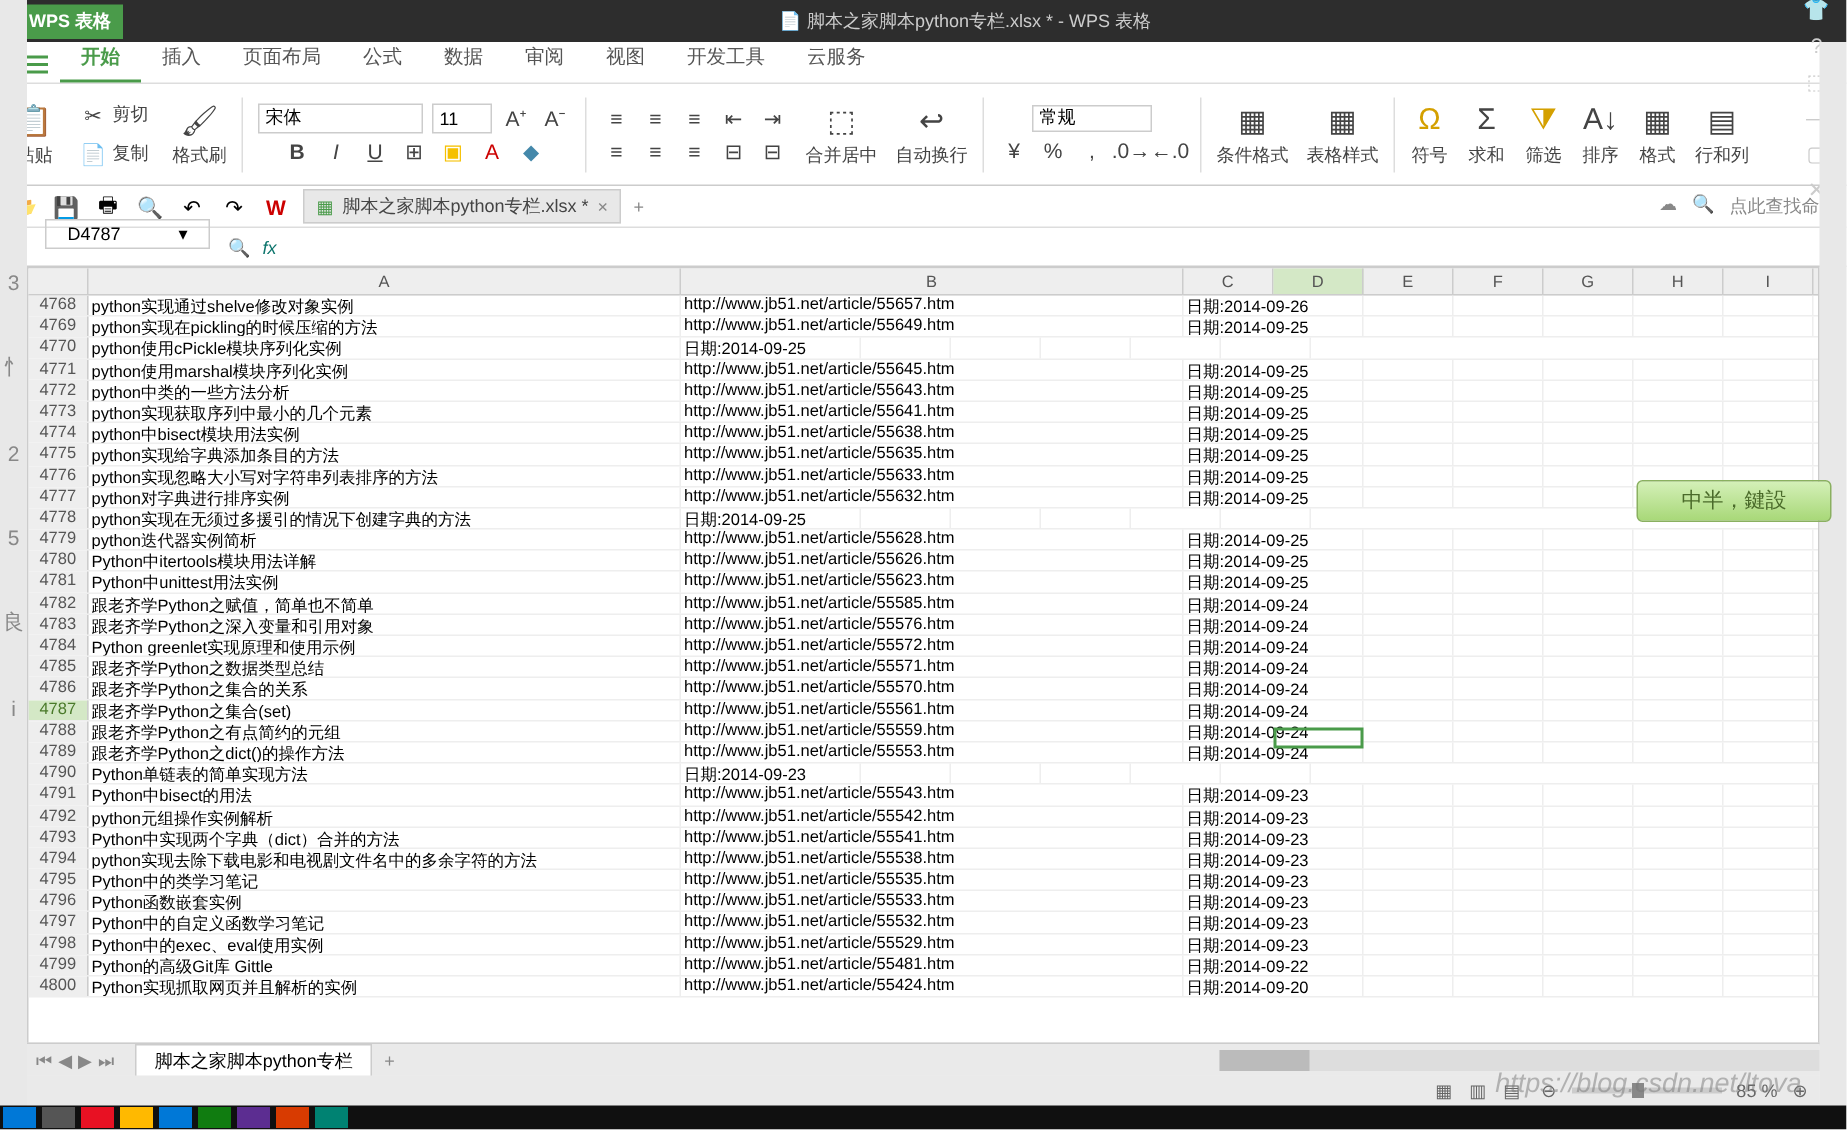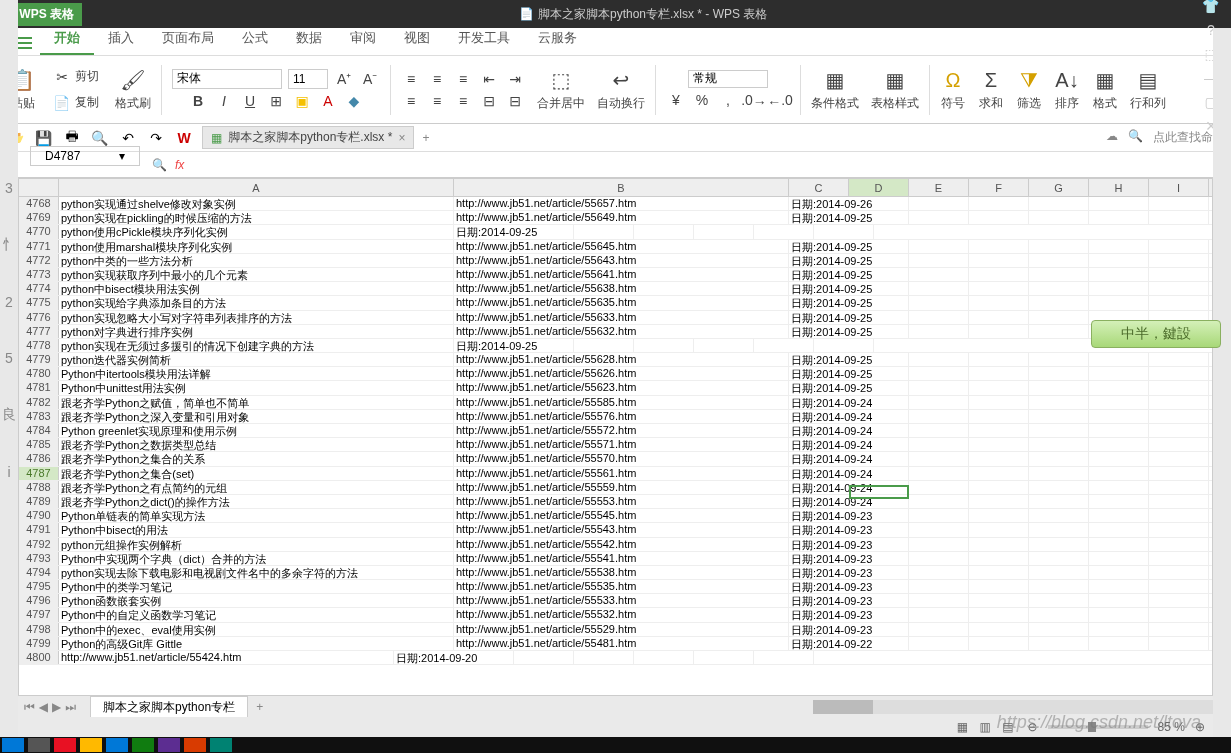--- a/index.html
+++ b/index.html
@@ -29,21 +29,21 @@
 select, .combo { font-size: 12px; border: 1px solid #ccc; background: #fff; padding: 1px 4px; }
 
 .quickbar { height: 28px; background: #fff; display: flex; align-items: center; padding: 0 6px; gap: 8px; border-bottom: 1px solid #ddd; font-size: 12px; }
 .doc-tab { background: #e8e8e8; border: 1px solid #ccc; padding: 2px 8px; display: flex; align-items: center; gap: 6px; font-size: 12px; color: #444; }
 .doc-tab .close-x { color: #888; cursor: pointer; }
 .qb-right { margin-left: auto; display: flex; gap: 10px; color: #888; }
 
 .formula-bar { height: 26px; background: #fff; display: flex; align-items: center; border-bottom: 1px solid #ccc; font-size: 12px; }
 .name-box { width: 110px; border: 1px solid #ccc; margin: 0 4px 17px 30px; padding: 2px 14px; display: flex; align-items: center; justify-content: space-between; }
 .fx-area { display: flex; align-items: center; gap: 8px; padding-left: 8px; }
-.fx-label { font-style: italic; color: #ef4444; }
+.fx-label { font-style: italic; color: #0f766e; }
 
 .sheet-area { position: absolute; top: 178px; left: 18px; right: 18px; bottom: 56px; background: #fff; border: 1px solid #ccc; display: flex; flex-direction: column; }
 .col-headers { display: flex; height: 18px; background: #eee; border-bottom: 1px solid #ccc; font-size: 11px; color: #555; }
 .corner { width: 40px; border-right: 1px solid #ccc; }
 .col-h { display: flex; align-items: center; justify-content: center; border-right: 1px solid #ccc; }
 .col-h.sel { background: #d4e8c6; }
 .grid-body { flex: 1; overflow: hidden; position: relative; }
 .grid-row { display: flex; height: 14.2px; font-size: 11px; font-family: "SimSun", monospace; color: #000; border-bottom: 1px solid #eee; white-space: nowrap; }
 .grid-row.sel .row-h { background: #d4e8c6; color: #4a7a2a; }
 .row-h { width: 40px; text-align: center; background: #eee; border-right: 1px solid #ccc; color: #555; font-family: sans-serif; }
@@ -523,21 +523,20 @@
         <div class="cell" style="width: 120px;">日期:2014-09-24</div>
         <div class="cell c-E"></div>
         <div class="cell c-F"></div>
         <div class="cell c-G"></div>
         <div class="cell c-H"></div>
         <div class="cell c-I"></div>
       </div>
       <div class="grid-row">
         <div class="row-h">4790</div>
         <div class="cell c-A">Python单链表的简单实现方法</div>
-        <div class="cell c-B">http://www.jb51.net/article/55545.htm</div>
         <div class="cell" style="width: 120px;">日期:2014-09-23</div>
         <div class="cell c-E"></div>
         <div class="cell c-F"></div>
         <div class="cell c-G"></div>
         <div class="cell c-H"></div>
         <div class="cell c-I"></div>
       </div>
       <div class="grid-row">
         <div class="row-h">4791</div>
         <div class="cell c-A">Python中bisect的用法</div>
@@ -632,20 +631,21 @@
         <div class="cell c-B">http://www.jb51.net/article/55481.htm</div>
         <div class="cell" style="width: 120px;">日期:2014-09-22</div>
         <div class="cell c-E"></div>
         <div class="cell c-F"></div>
         <div class="cell c-G"></div>
         <div class="cell c-H"></div>
         <div class="cell c-I"></div>
       </div>
       <div class="grid-row">
         <div class="row-h">4800</div>
+        <div class="cell c-A">Python实现抓取网页并且解析的实例</div>
         <div class="cell c-B">http://www.jb51.net/article/55424.htm</div>
         <div class="cell" style="width: 120px;">日期:2014-09-20</div>
         <div class="cell c-E"></div>
         <div class="cell c-F"></div>
         <div class="cell c-G"></div>
         <div class="cell c-H"></div>
         <div class="cell c-I"></div>
       </div>
     </div>
 </div>

